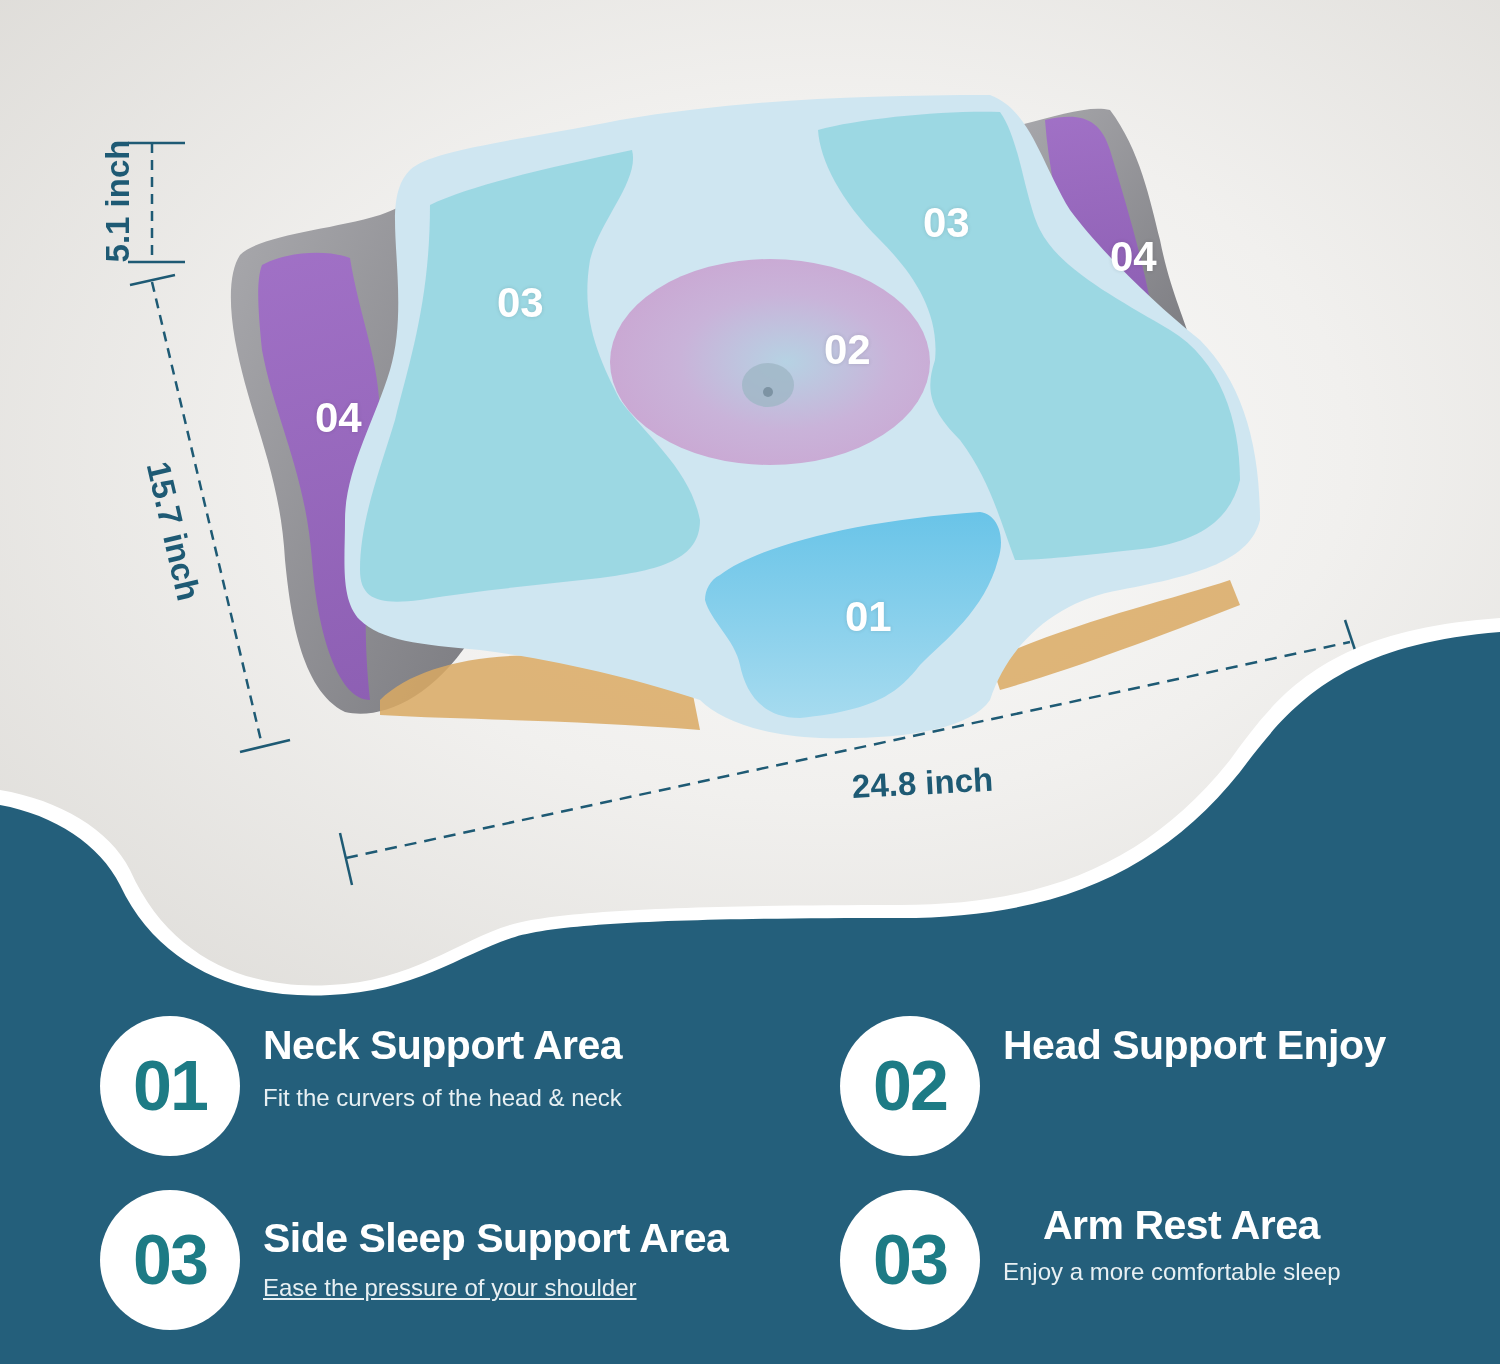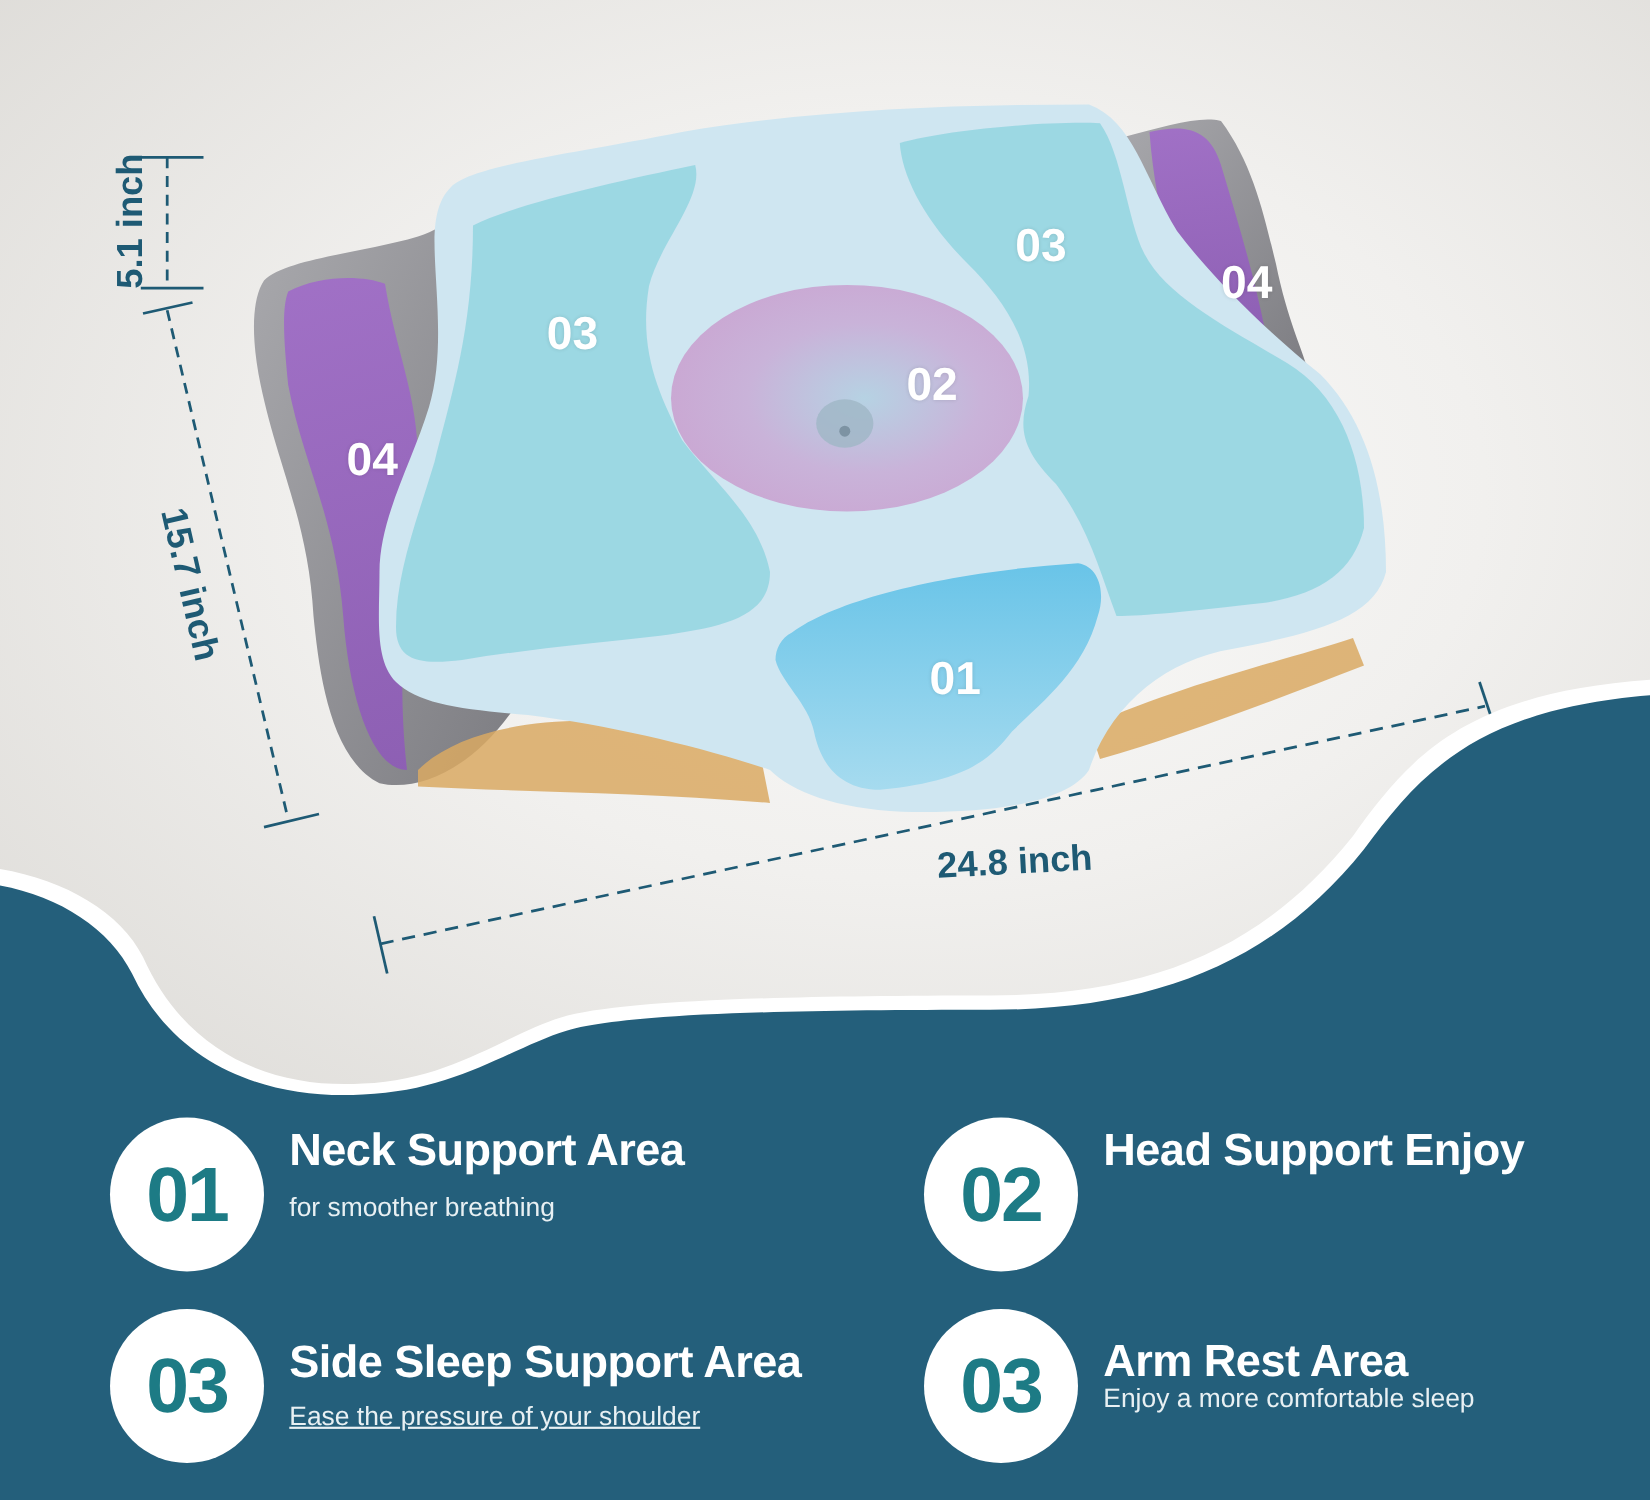--- a/index.html
+++ b/index.html
@@ -90,38 +90,38 @@
 <div class="zone-label" style="left:824px; top:326px;">02</div>
 <div class="zone-label" style="left:497px; top:279px;">03</div>
 <div class="zone-label" style="left:923px; top:199px;">03</div>
 <div class="zone-label" style="left:315px; top:394px;">04</div>
 <div class="zone-label" style="left:1110px; top:233px;">04</div>
 
 <div class="feature" style="left:100px; top:1016px;">
   <div class="circle">01</div>
   <div class="title">Neck Support Area</div>
   <div class="desc">
-    <div>for smoother breathing</div>
+    <div>Fit the curvers of the head &amp; neck</div>
   </div>
 </div>
 
 <div class="feature" style="left:840px; top:1016px;">
   <div class="circle">02</div>
   <div class="title">Head Support Enjoy</div>
   <div class="desc">
   </div>
 </div>
 
 <div class="feature" style="left:100px; top:1190px;">
   <div class="circle">03</div>
   <div class="title" style="top:25px;">Side Sleep Support Area</div>
   <div class="desc" style="top:82px;text-decoration:underline;">
     <div>Ease the pressure of your shoulder</div>
   </div>
 </div>
 
 <div class="feature" style="left:840px; top:1190px;">
   <div class="circle">03</div>
-  <div class="title" style="top:24px;">Arm Rest Area</div>
+  <div class="title" style="top:12px;margin-left:40px;">Arm Rest Area</div>
   <div class="desc" style="top:66px;">
     <div>Enjoy a more comfortable sleep</div>
   </div>
 </div>
 
 </body></html>

